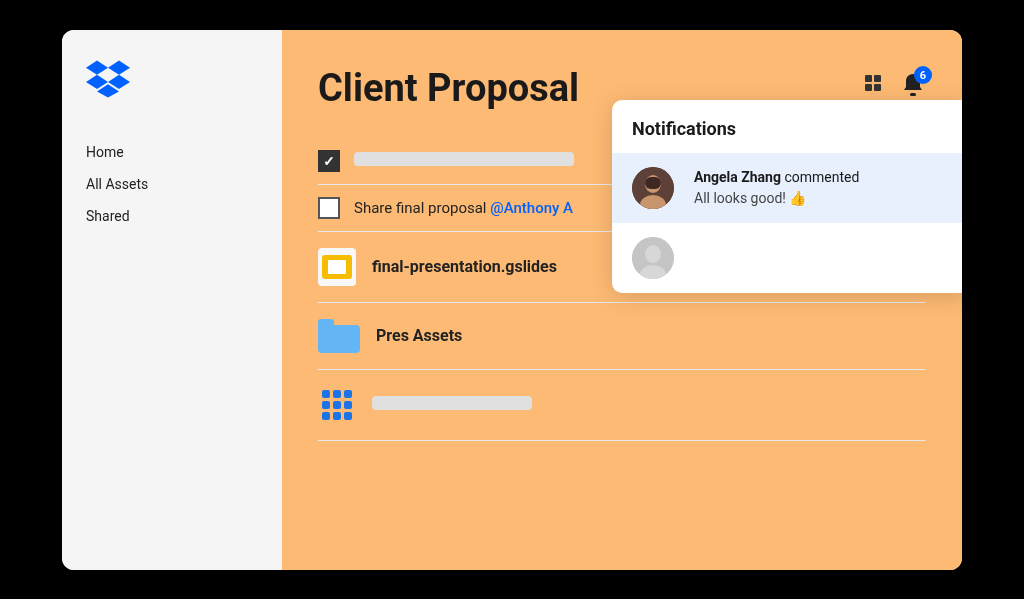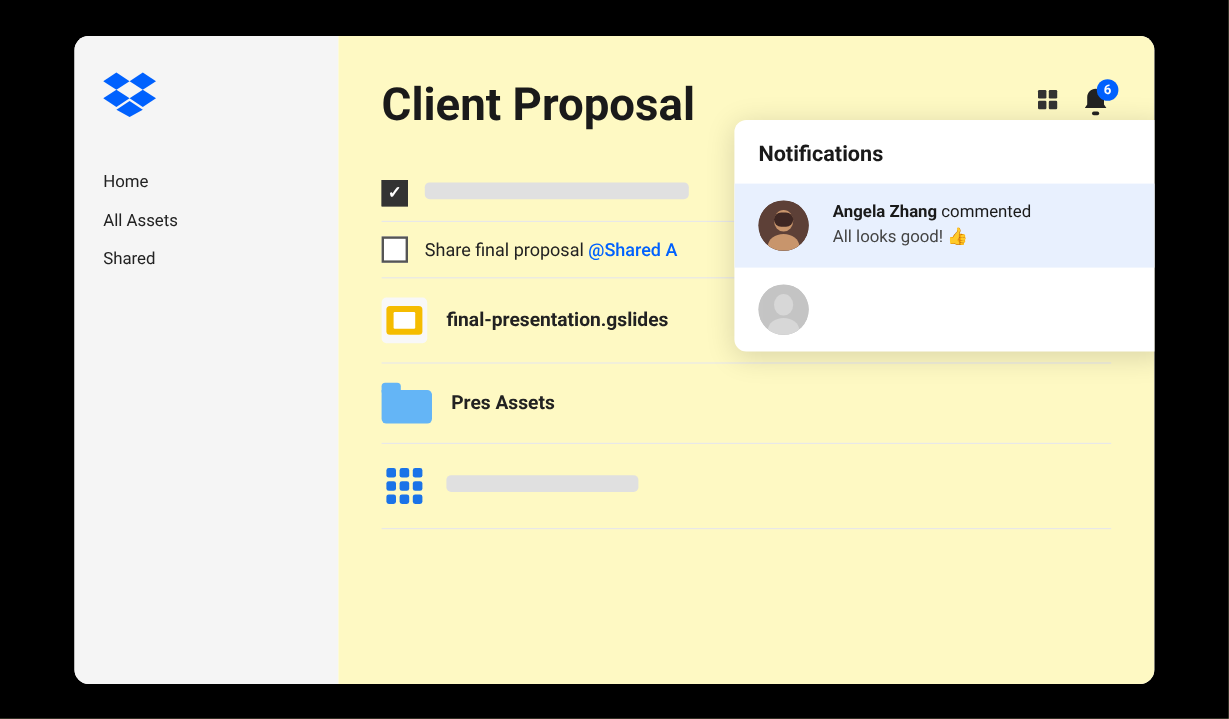--- a/index.html
+++ b/index.html
@@ -56,21 +56,21 @@
       padding: 6px 0;
       cursor: pointer;
       font-weight: 400;
     }
 
     
     .main-content {
       flex: 1;
       padding: 36px 36px;
       position: relative;
-      background: #fef9c3;
+      background: #fdba74;
     }
 
     .main-header {
       display: flex;
       align-items: center;
       justify-content: space-between;
       margin-bottom: 28px;
     }
 
     .page-title {
@@ -383,21 +383,21 @@
           <span class="checkmark">✓</span>
         </div>
         <span class="task-label">
           <span class="task-label-text"></span>
         </span>
       </div>
 
       <div class="task-row">
         <div class="checkbox-empty"></div>
         <span class="task-label-2">
-          <span>Share final proposal </span><span class="mention">@Shared A</span>
+          <span>Share final proposal </span><span class="mention">@Anthony A</span>
         </span>
       </div>
 
       <div class="file-row">
         <div class="file-icon-slides">
           <div class="slides-square">
             <div class="slides-inner"></div>
           </div>
         </div>
         <span class="file-name">final-presentation.gslides</span>

